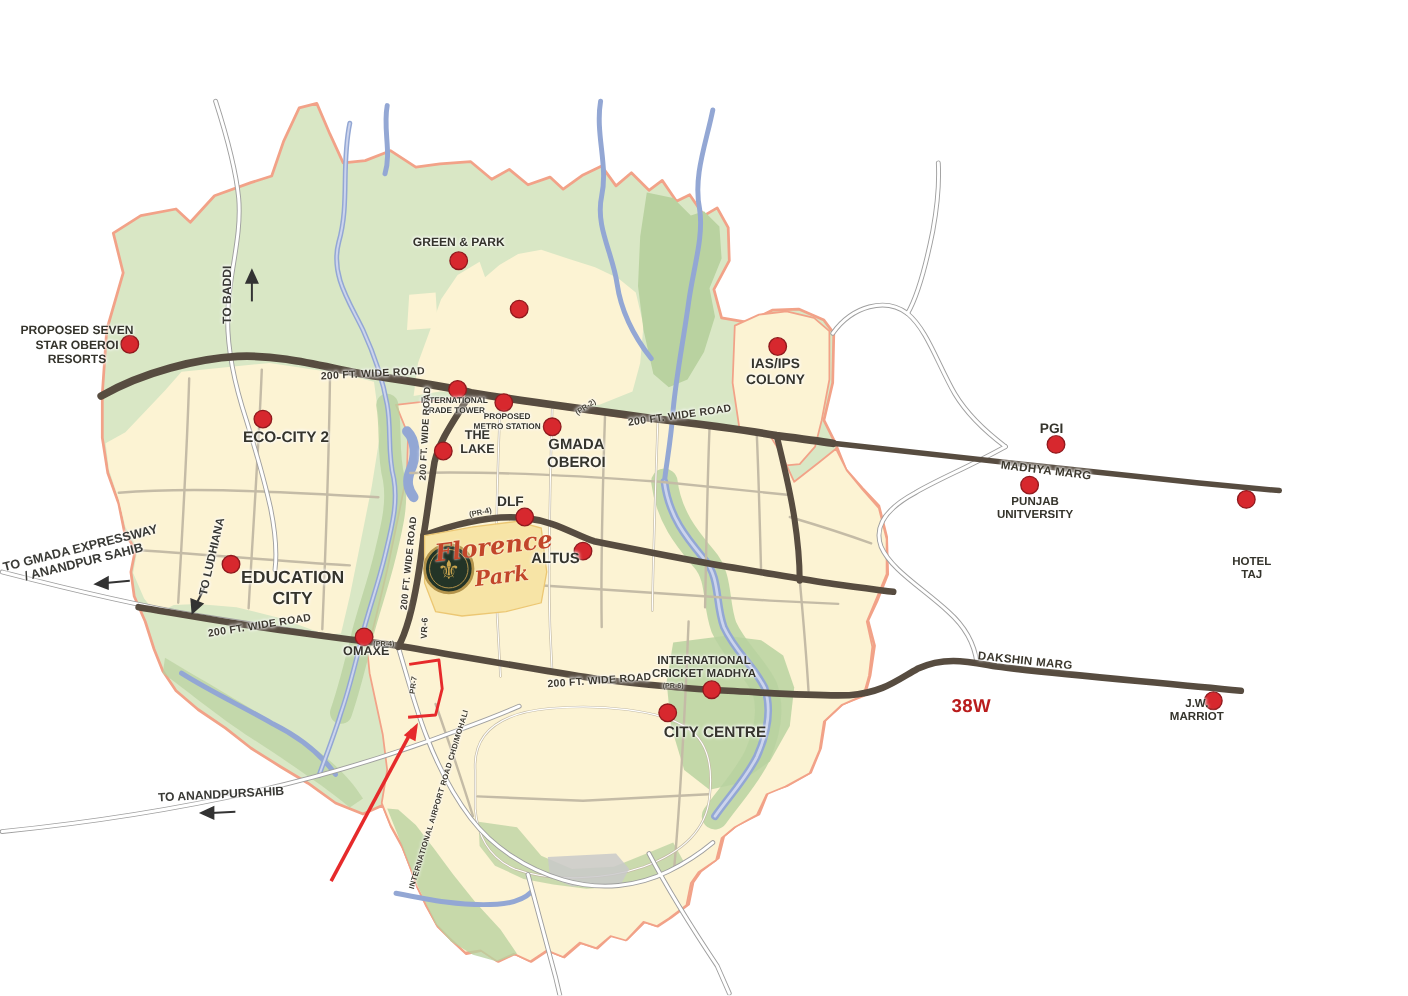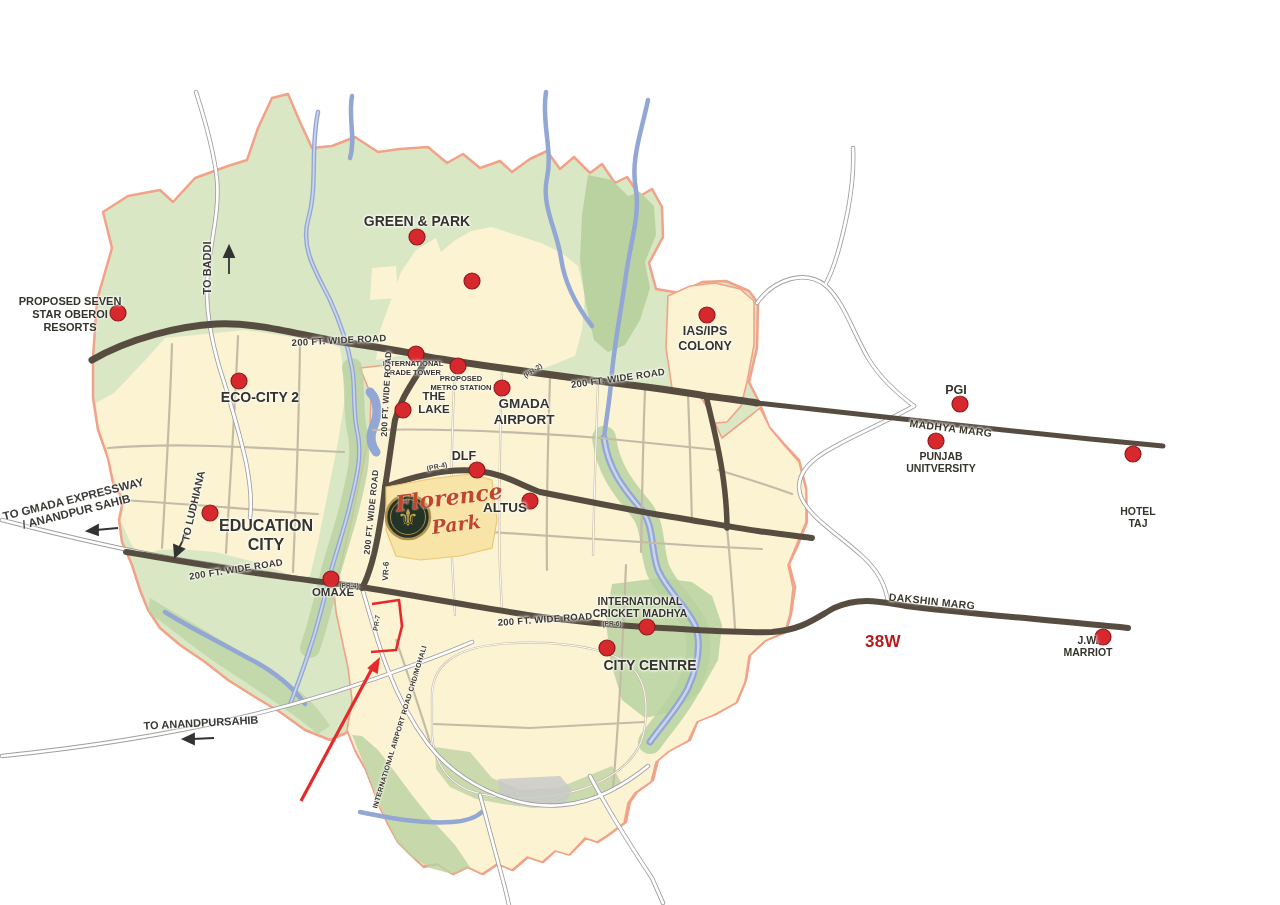--- a/index.html
+++ b/index.html
@@ -187,38 +187,38 @@
   </svg>
 
   <div id="labels">
     <div class="florence" id="florence-line1">Florence</div>
     <div class="florence" id="florence-line2">Park</div>
   <div class="lbl landmark" style="left: 70px; top: 314px; font-size: 11px; transform: translate(-50%, -50%) rotate(0deg);">
         <div>PROPOSED SEVEN</div>
         <div>STAR OBEROI</div>
         <div>RESORTS</div>
       </div>
-      <div class="lbl landmark" style="left: 417px; top: 221px; font-size: 14px; transform: translate(-50%, -50%) rotate(0deg);">
+      <div class="lbl landmark" style="left: 417px; top: 221px; font-size: 11px; transform: translate(-50%, -50%) rotate(0deg);">
         <div>GREEN &amp; PARK</div>
       </div>
       <div class="lbl landmark" style="left: 413px; top: 369px; font-size: 7.5px; transform: translate(-50%, -50%) rotate(0deg);">
         <div>INTERNATIONAL</div>
         <div>TRADE TOWER</div>
       </div>
       <div class="lbl landmark" style="left: 461px; top: 384px; font-size: 7.5px; transform: translate(-50%, -50%) rotate(0deg);">
         <div>PROPOSED</div>
         <div>METRO STATION</div>
       </div>
       <div class="lbl landmark" style="left: 434px; top: 403px; font-size: 11.5px; transform: translate(-50%, -50%) rotate(0deg);">
         <div>THE</div>
         <div>LAKE</div>
       </div>
       <div class="lbl landmark" style="left: 524px; top: 412px; font-size: 13.5px; transform: translate(-50%, -50%) rotate(0deg);">
         <div>GMADA</div>
-        <div>AIRPORT</div>
+        <div>OBEROI</div>
       </div>
       <div class="lbl landmark" style="left: 260px; top: 397px; font-size: 14px; transform: translate(-50%, -50%) rotate(0deg);">
         <div>ECO-CITY 2</div>
       </div>
       <div class="lbl landmark" style="left: 705px; top: 338px; font-size: 12.5px; transform: translate(-50%, -50%) rotate(0deg);">
         <div>IAS/IPS</div>
         <div>COLONY</div>
       </div>
       <div class="lbl landmark" style="left: 956px; top: 390px; font-size: 12.5px; transform: translate(-50%, -50%) rotate(0deg);">
         <div>PGI</div>

